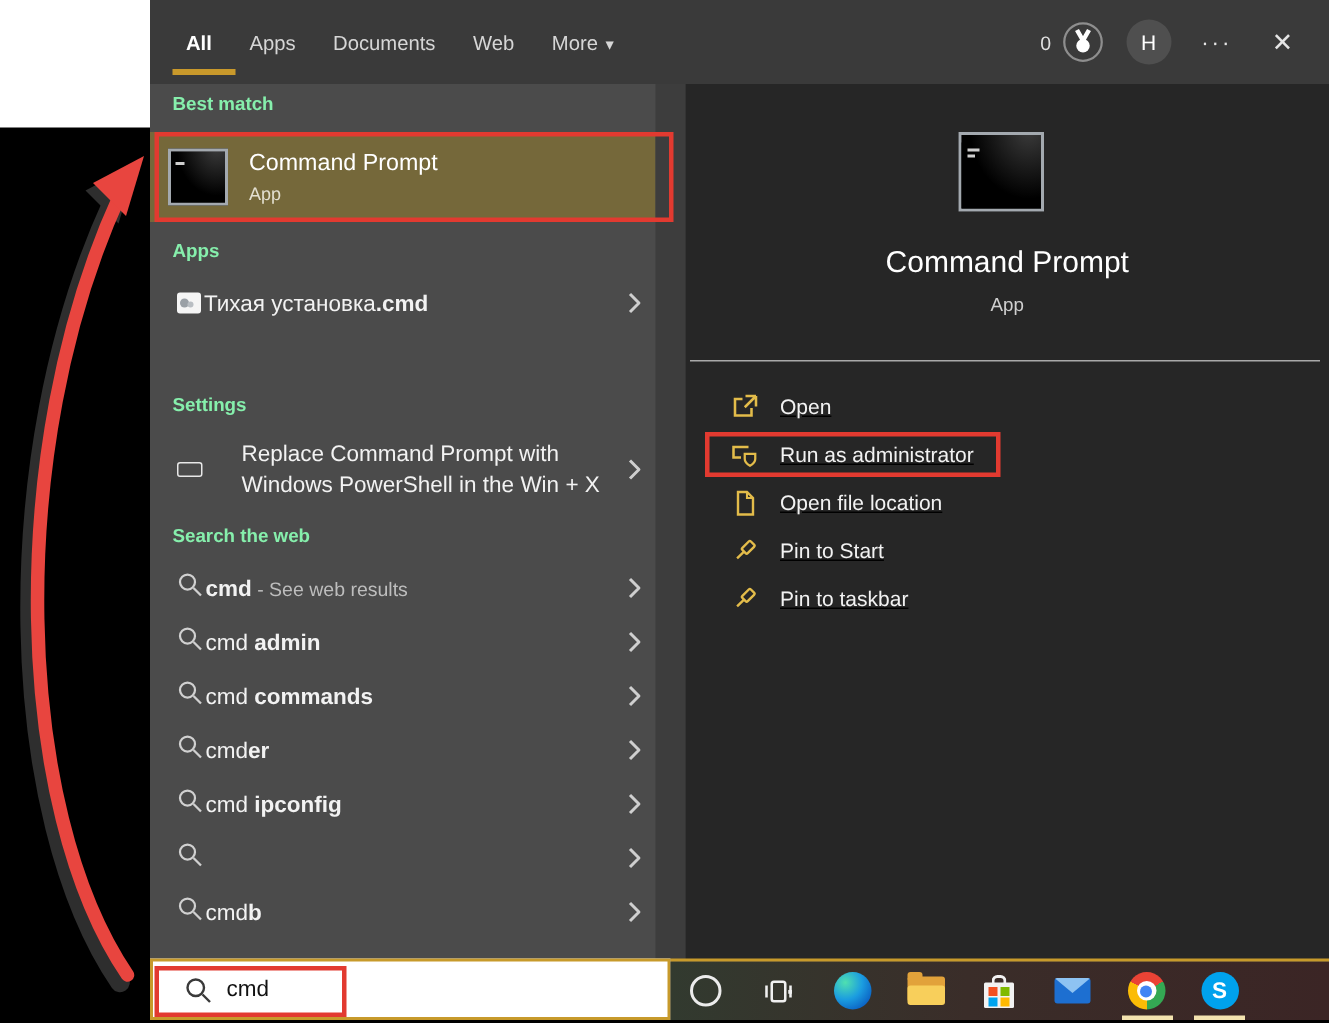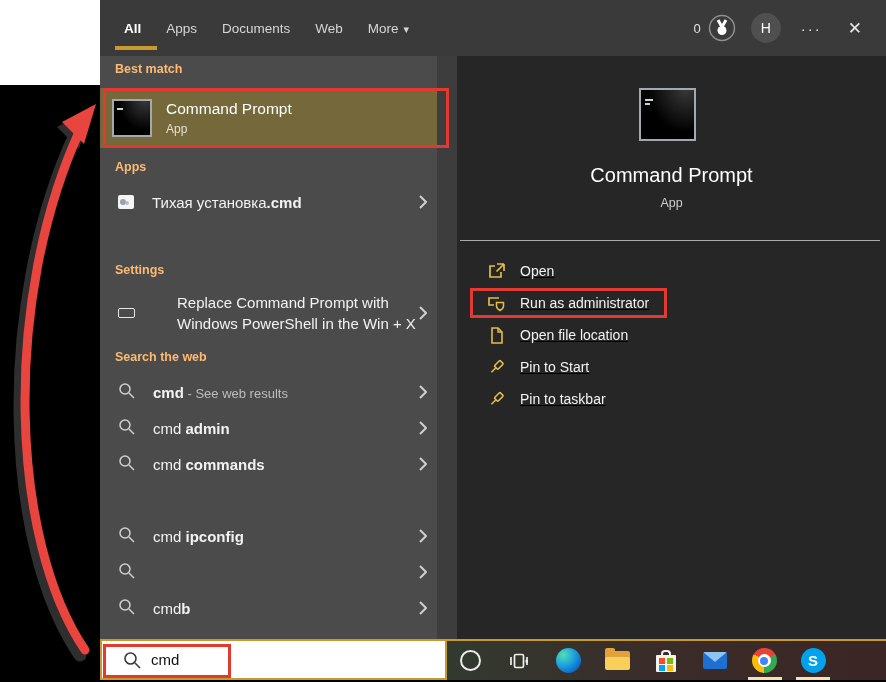--- a/index.html
+++ b/index.html
@@ -26,39 +26,39 @@
   .avatar { width:30px; height:30px; border-radius:50%; background:#4f4f4f; color:#fff;
             font-size:14px; display:flex; align-items:center; justify-content:center; }
   .dots { color:#e5e5e5; font-size:15px; letter-spacing:2px; padding:0 6px; }
   .close { color:#e5e5e5; font-size:17px; padding:0 6px; }
 
   
   .left-col  { position:absolute; left:0; top:56px; width:337px; height:584px; background:#4b4b4b; }
   .gutter    { position:absolute; left:337px; top:56px; width:20px; height:584px; background:#3d3d3d; }
   .right-col { position:absolute; left:357px; top:56px; width:429px; height:584px; background:#262626; }
 
-  .sec-h { position:absolute; left:15px; color:#fdba74; font-size:12.5px; font-weight:bold; }
+  .sec-h { position:absolute; left:15px; color:#86efac; font-size:12.5px; font-weight:bold; }
 
   .bm-row { position:absolute; left:0; top:32px; width:337px; height:60px; background:#75683a;
             display:flex; align-items:center; padding-left:12px; }
   .bm-text { margin-left:14px; }
   .bm-title { color:#fff; font-size:15.5px; }
   .bm-sub { color:#e3dfd0; font-size:12px; margin-top:4px; }
 
   .cmd-ico { position:relative; background:#000; border:2px solid #a3a9af; }
   .cmd-ico .bar { position:absolute; left:0; top:0; right:0; background:#c9ced3; }
   .cmd-ico .gloss { position:absolute; inset:0; background:radial-gradient(ellipse at 85% -10%, #3d3d3d 0%, #000 62%); }
   .cmd-ico .mark { position:absolute; background:#cfcfcf; }
   .cmd-ico.small { width:40px; height:38px; }
   .cmd-ico.small .bar { height:4px; }
   .cmd-ico.big { width:57px; height:53px; }
   .cmd-ico.big .bar { height:5px; }
 
   .row { position:absolute; left:0; width:337px; height:36px; display:flex; align-items:center; padding-left:18px; }
-  .row .txt { color:#f2f2f2; font-size:15px; margin-left:18px; white-space:nowrap; }
+  .row .txt { color:#f2f2f2; font-size:15px; margin-left:2px; white-space:nowrap; }
   .row .txt b { font-weight:bold; }
   .row .suffix { color:#bdbdbd; font-size:13px; }
   .chev { position:absolute; right:10px; top:50%; transform:translateY(-50%); display:flex; }
   .fileicon { width:16px; height:14px; background:#f5f5f5; border-radius:2px; position:relative; flex:none; }
   .fileicon .g1 { position:absolute; left:2px; top:4px; width:6px; height:6px; border-radius:50%; background:#9aa0a6; }
   .fileicon .g2 { position:absolute; left:7px; top:6px; width:4px; height:4px; border-radius:50%; background:#b9bec3; }
   .fileicon.blue .g1 { background:none; border:1.5px dotted #6f9cc0; width:8px; height:8px; top:3px; left:3px; }
   .setticon { width:17px; height:10px; border:1.5px solid #e8e8e8; border-radius:2px; flex:none; }
   .two-line { height:50px !important; align-items:center;gap:24px; }
   .two-line .txt { line-height:21px; }
@@ -226,20 +226,32 @@
               <circle cx="7" cy="7" r="5" stroke="#d0d0d0" stroke-width="1.5" fill="none"></circle>
               <line x1="11" y1="11" x2="16" y2="16" stroke="#d0d0d0" stroke-width="1.5"></line>
             </svg></span>
         <span class="txt"><span>cmd </span><b>commands</b></span>
         <span class="chev">
             <svg width="8" height="14">
               <polyline points="1,1 7,7 1,13" stroke="#cfcfcf" stroke-width="2" fill="none"></polyline>
             </svg>
           </span>
       </div>
+      <div class="row" style="top:426px">
+        <span><svg width="17" height="17">
+              <circle cx="7" cy="7" r="5" stroke="#d0d0d0" stroke-width="1.5" fill="none"></circle>
+              <line x1="11" y1="11" x2="16" y2="16" stroke="#d0d0d0" stroke-width="1.5"></line>
+            </svg></span>
+        <span class="txt"><span>cmd</span><b>er</b></span>
+        <span class="chev">
+            <svg width="8" height="14">
+              <polyline points="1,1 7,7 1,13" stroke="#cfcfcf" stroke-width="2" fill="none"></polyline>
+            </svg>
+          </span>
+      </div>
       <div class="row" style="top:462px">
         <span><svg width="17" height="17">
               <circle cx="7" cy="7" r="5" stroke="#d0d0d0" stroke-width="1.5" fill="none"></circle>
               <line x1="11" y1="11" x2="16" y2="16" stroke="#d0d0d0" stroke-width="1.5"></line>
             </svg></span>
         <span class="txt"><span>cmd </span><b>ipconfig</b></span>
         <span class="chev">
             <svg width="8" height="14">
               <polyline points="1,1 7,7 1,13" stroke="#cfcfcf" stroke-width="2" fill="none"></polyline>
             </svg>

